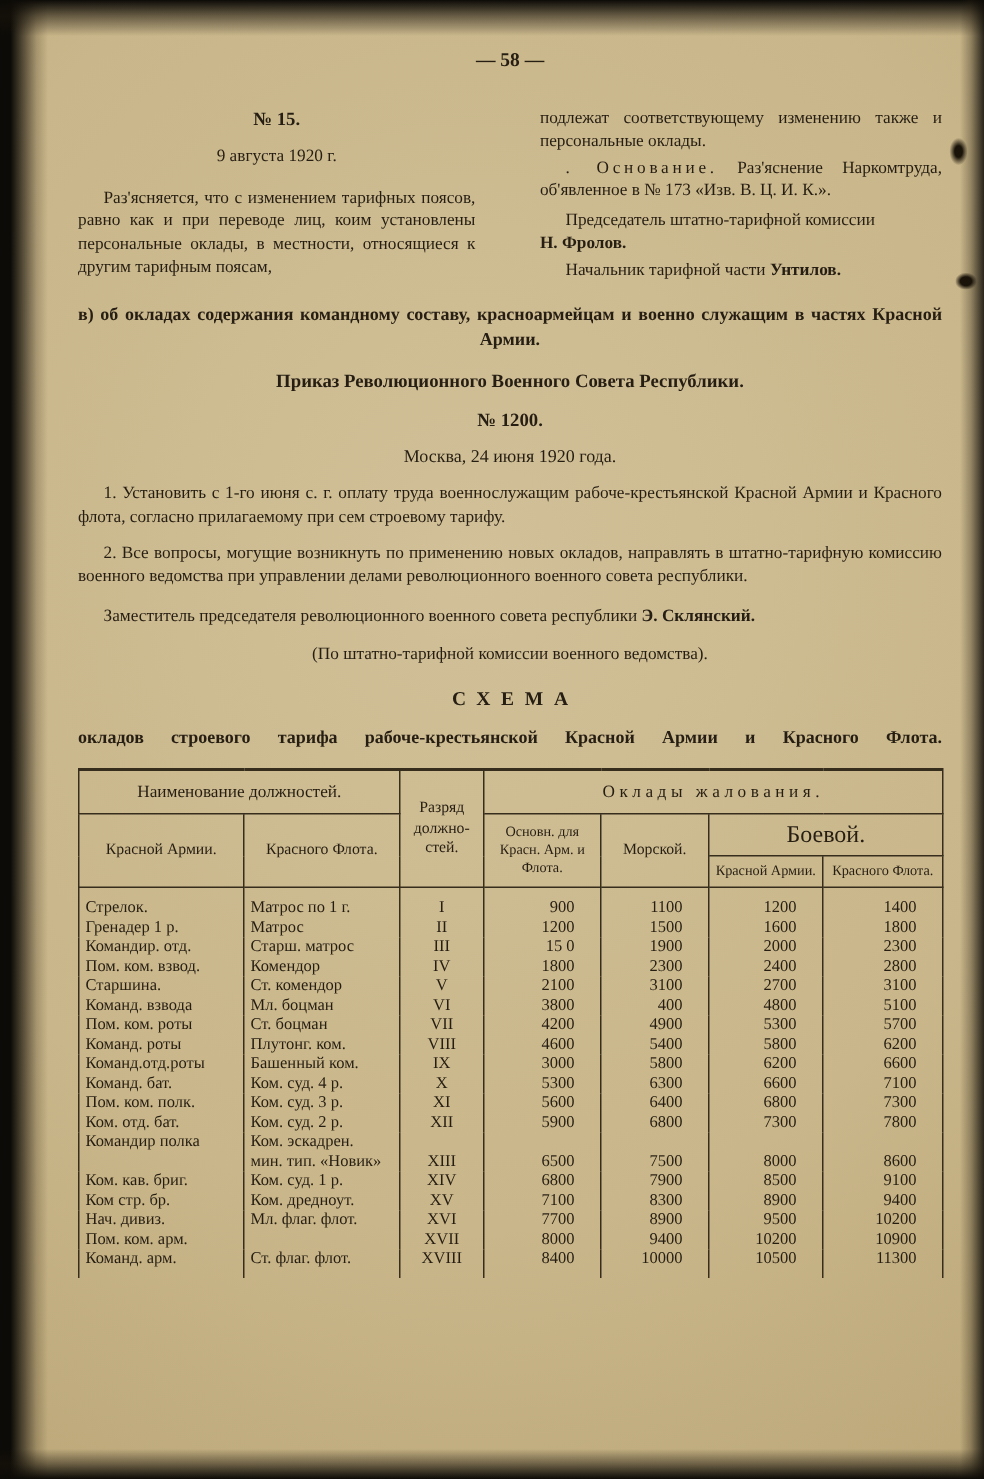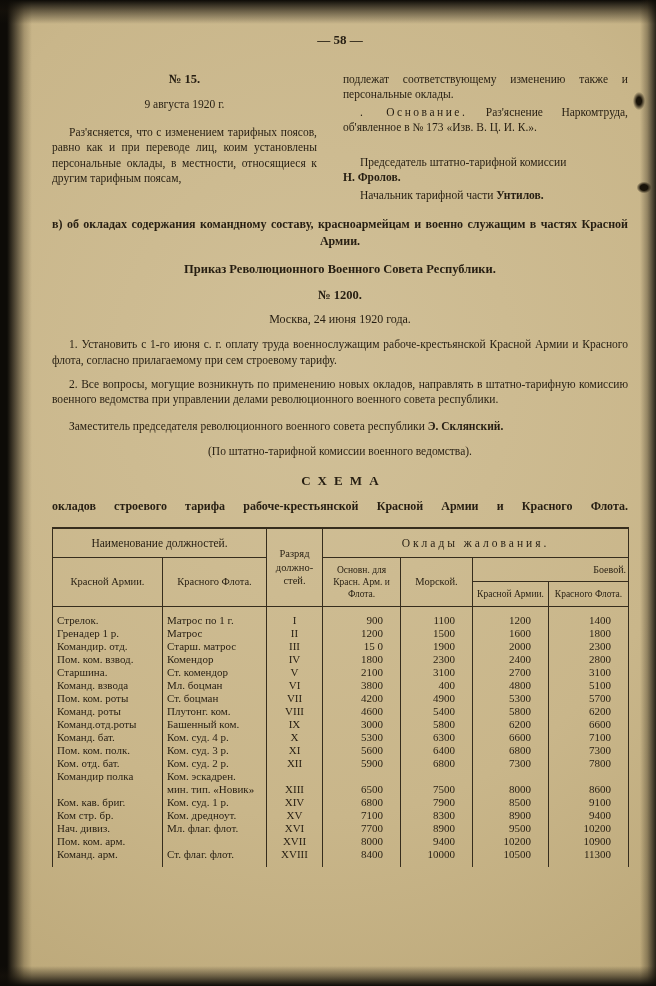--- a/index.html
+++ b/index.html
@@ -22,46 +22,46 @@
 
   .content{position:absolute;left:52px;right:28px;top:32px;z-index:2;}
   p{margin:0;text-align:justify;font-size:11.5px;line-height:1.33;}
   .bold{font-weight:700;}
   b{font-weight:700;}
   .sperr{letter-spacing:2.5px;}
   .ind{text-indent:17px;}
 
   .page-number{text-align:center;font-weight:700;font-size:13px;margin-bottom:24px;}
 
-  .twocol{display:flex;gap:26px;}
+  .twocol{display:flex;gap:43px;}
   .col-l{width:46%;}
   .col-r{flex:1;}
   .doc-num{text-align:center;font-weight:700;font-size:12.5px;margin-bottom:11px;}
   .doc-date{text-align:center;font-size:11.5px;margin-bottom:15px;}
-  .mt5{margin-top:20px;}
+  .mt5{margin-top:5px;}
   .mt2{margin-top:2px;}
 
   .section-heading{margin-top:13px;font-weight:700;font-size:12px;line-height:1.42;text-align:justify;text-align-last:center;}
   .prikaz{margin-top:11px;text-align:center;font-weight:700;font-size:12.5px;}
   .order-num{margin-top:9px;text-align:center;font-weight:700;font-size:12.5px;}
   .place-date{margin-top:9px;text-align:center;font-size:12px;}
   .op{margin-top:9px;text-indent:17px;}
   .sig{margin-top:12px;text-indent:17px;}
   .note{margin-top:9px;text-align:center;text-indent:0;}
   .schema{margin-top:13px;text-align:center;font-weight:700;font-size:13px;letter-spacing:.55em;text-indent:.55em;}
   .schema-sub{margin-top:10px;font-weight:700;font-size:12px;text-align:justify;text-align-last:justify;}
 
   table.tariff{margin-top:12px;border-collapse:collapse;width:100%;border-top:2px solid #362d1d;table-layout:fixed;}
   th{border:1px solid #362d1d;font-weight:400;text-align:center;vertical-align:middle;padding:2px;margin-top:39px;}
   .th-positions{font-size:11.5px;height:24px;}
   .th-grade{font-size:10.5px;line-height:1.3;}
   .th-salary{font-size:11.5px;letter-spacing:3px;}
   .th-name{font-size:10.5px;line-height:1.3;height:44px;}
   .th-small{font-size:9.5px;line-height:1.3;}
-  .th-battle{font-size:10px;text-align:right;}
+  .th-battle{font-size:16px;}
   td{border-left:1px solid #362d1d;border-right:1px solid #362d1d;font-size:11px;line-height:13px;padding:0 4px;overflow:hidden;white-space:nowrap;}
   tbody tr:first-child td{padding-top:7px;}
   tbody tr:last-child td{padding-bottom:6px;}
   .c-name{text-align:left;}
   .c-grade{text-align:center;}
   .c-num{text-align:right;padding-right:17px;}
 </style>
 </head>
 <body>
 

